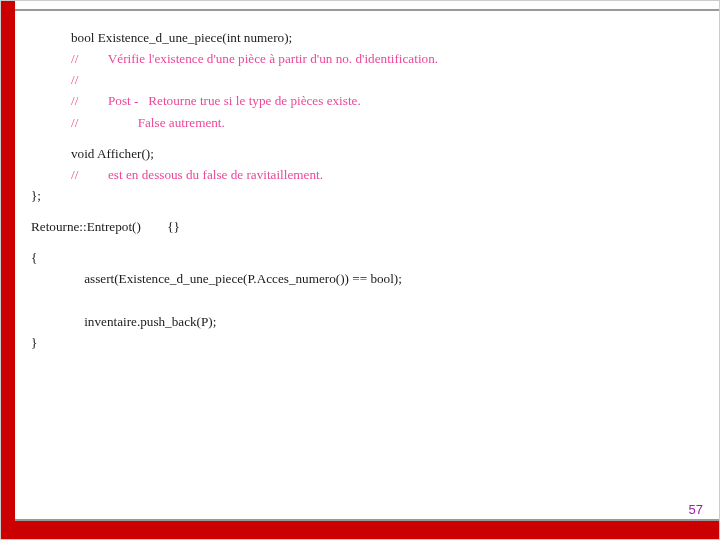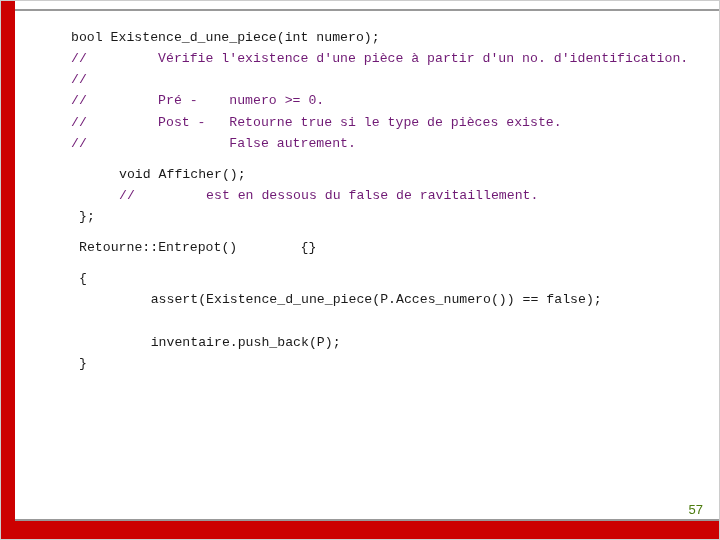--- a/index.html
+++ b/index.html
@@ -75,51 +75,50 @@
       top: 18px;
       left: 30px;
       right: 10px;
       bottom: 28px;
       color: #1a1a1a;
       line-height: 1.55;
     }
 
     .code-block {
       margin-top: 8px;
-      font-family: Liberation Mono, monospace;
+      font-family: Liberation Serif, serif;
       font-size: 13.2px;
       line-height: 1.6;
     }
 
     .code-line {
       display: flex;
       white-space: pre;
     }
 
     .indent1 {
       margin-left: 40px;
     }
 
     .section-gap {
       margin-top: 10px;
-      margin-left: 48px;
     }
 
     .page-number {
       position: absolute;
       bottom: 22px;
       right: 16px;
       font-family: Arial, sans-serif;
       font-size: 13px;
-      color: #4d7c0f;
+      color: #a21caf;
       z-index: 6;
     }
 
     .comment {
-      color: #701a75;
+      color: #ec4899;
     }
   </style>
 </head>
 <body>
 
 <div class="slide-container">
   <div class="left-accent"></div>
   <div class="bottom-accent"></div>
   <div class="top-border"></div>
   <div class="bottom-border"></div>
@@ -127,23 +126,20 @@
   <div class="content-area">
     <div class="code-block">
       <div class="code-line indent1">
         <span>bool Existence_d_une_piece(int numero);</span>
       </div>
       <div class="code-line indent1 comment">
         <span>//         Vérifie l'existence d'une pièce à partir d'un no. d'identification.</span>
       </div>
       <div class="code-line indent1 comment">
         <span>//</span>
-      </div>
-      <div class="code-line indent1 comment">
-        <span>//         Pré -    numero &gt;= 0.</span>
       </div>
       <div class="code-line indent1 comment">
         <span>//         Post -   Retourne true si le type de pièces existe.</span>
       </div>
       <div class="code-line indent1 comment">
         <span>//                  False autrement.</span>
       </div>
     </div>
 
     <div class="code-block section-gap">
@@ -162,21 +158,21 @@
       <div class="code-line">
         <span>Retourne::Entrepot()        {}</span>
       </div>
     </div>
 
     <div class="code-block section-gap">
       <div class="code-line">
         <span>{</span>
       </div>
       <div class="code-line indent1">
-        <span>    assert(Existence_d_une_piece(P.Acces_numero()) == false);</span>
+        <span>    assert(Existence_d_une_piece(P.Acces_numero()) == bool);</span>
       </div>
       <div class="code-line">&nbsp;</div>
       <div class="code-line indent1">
         <span>    inventaire.push_back(P);</span>
       </div>
       <div class="code-line">
         <span>}</span>
       </div>
     </div>
   </div>

